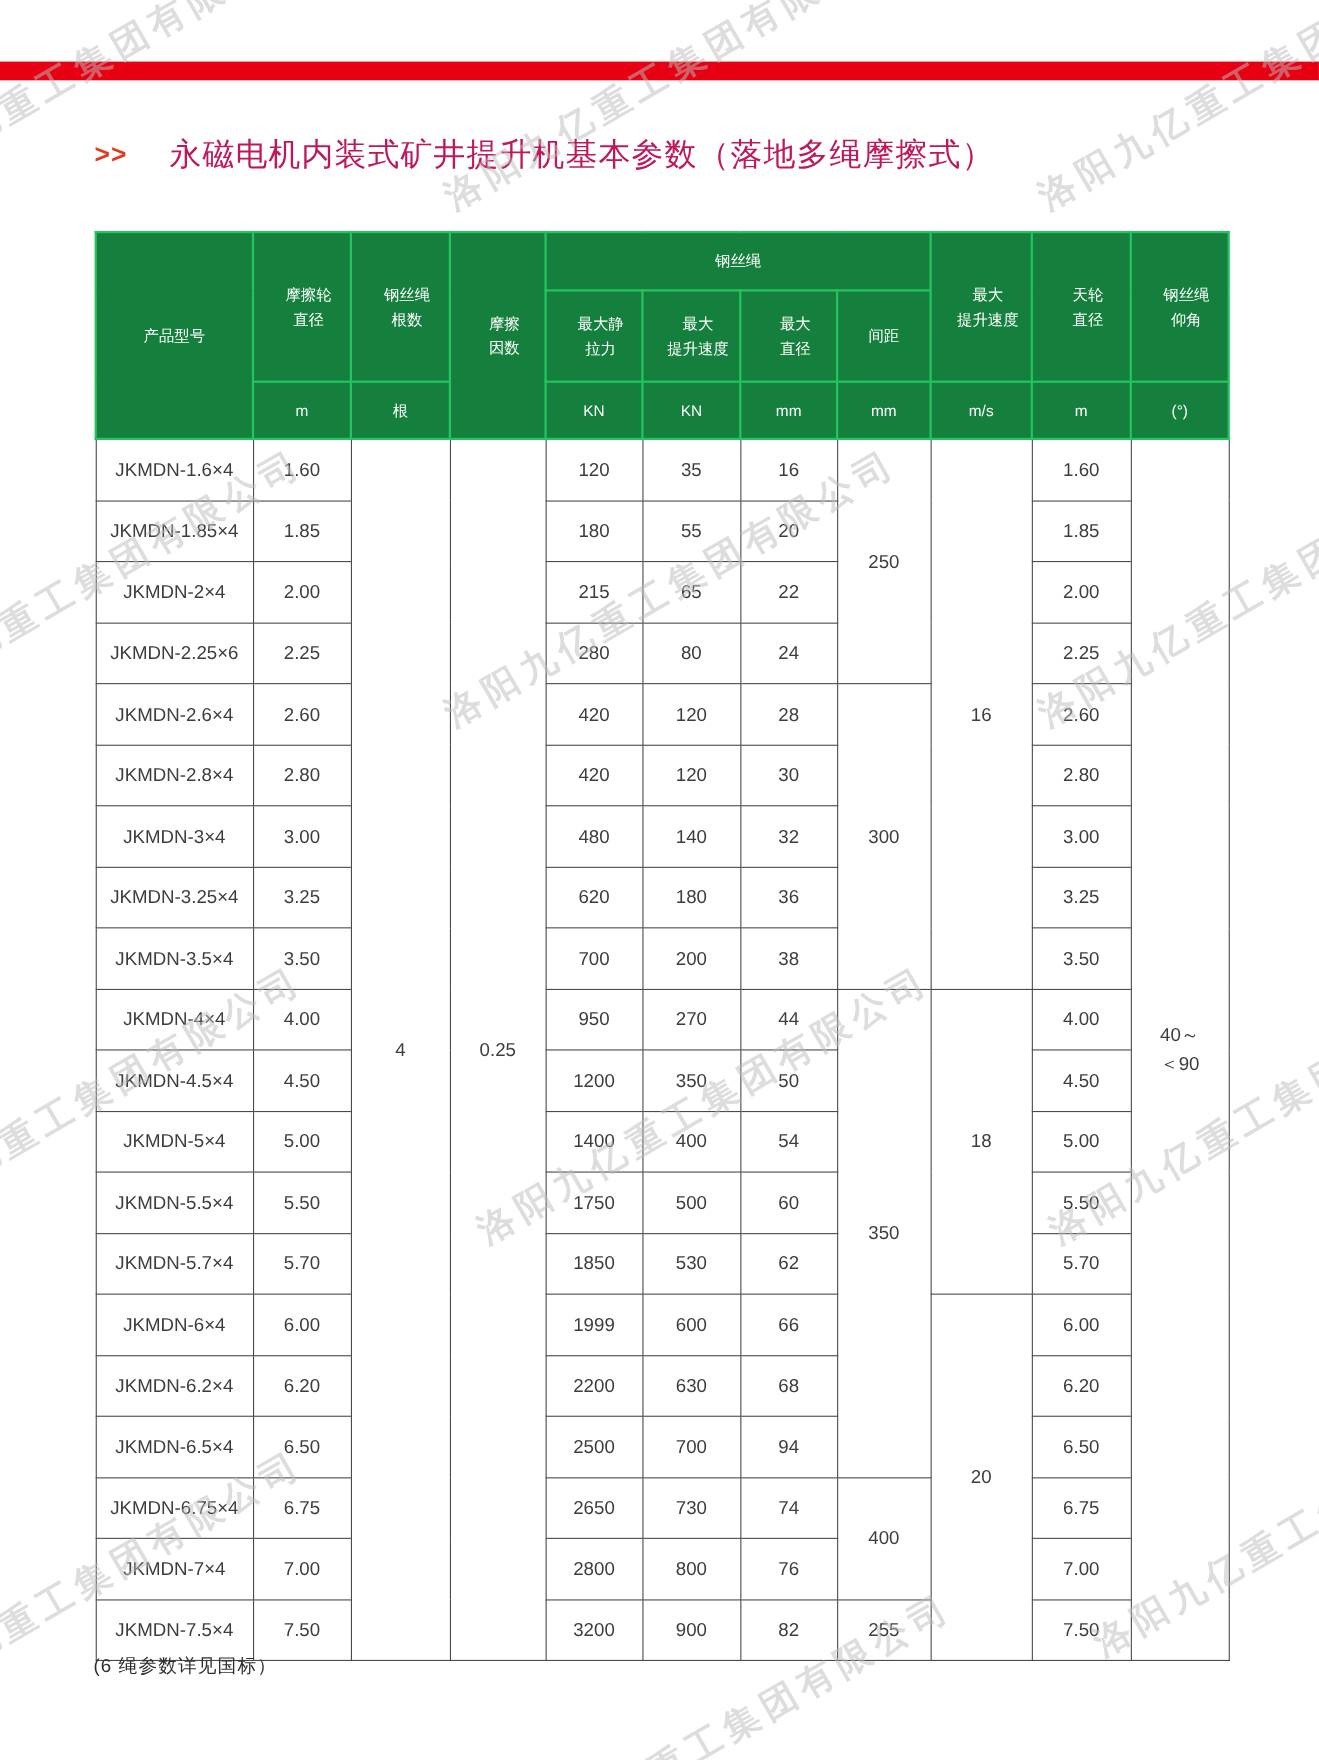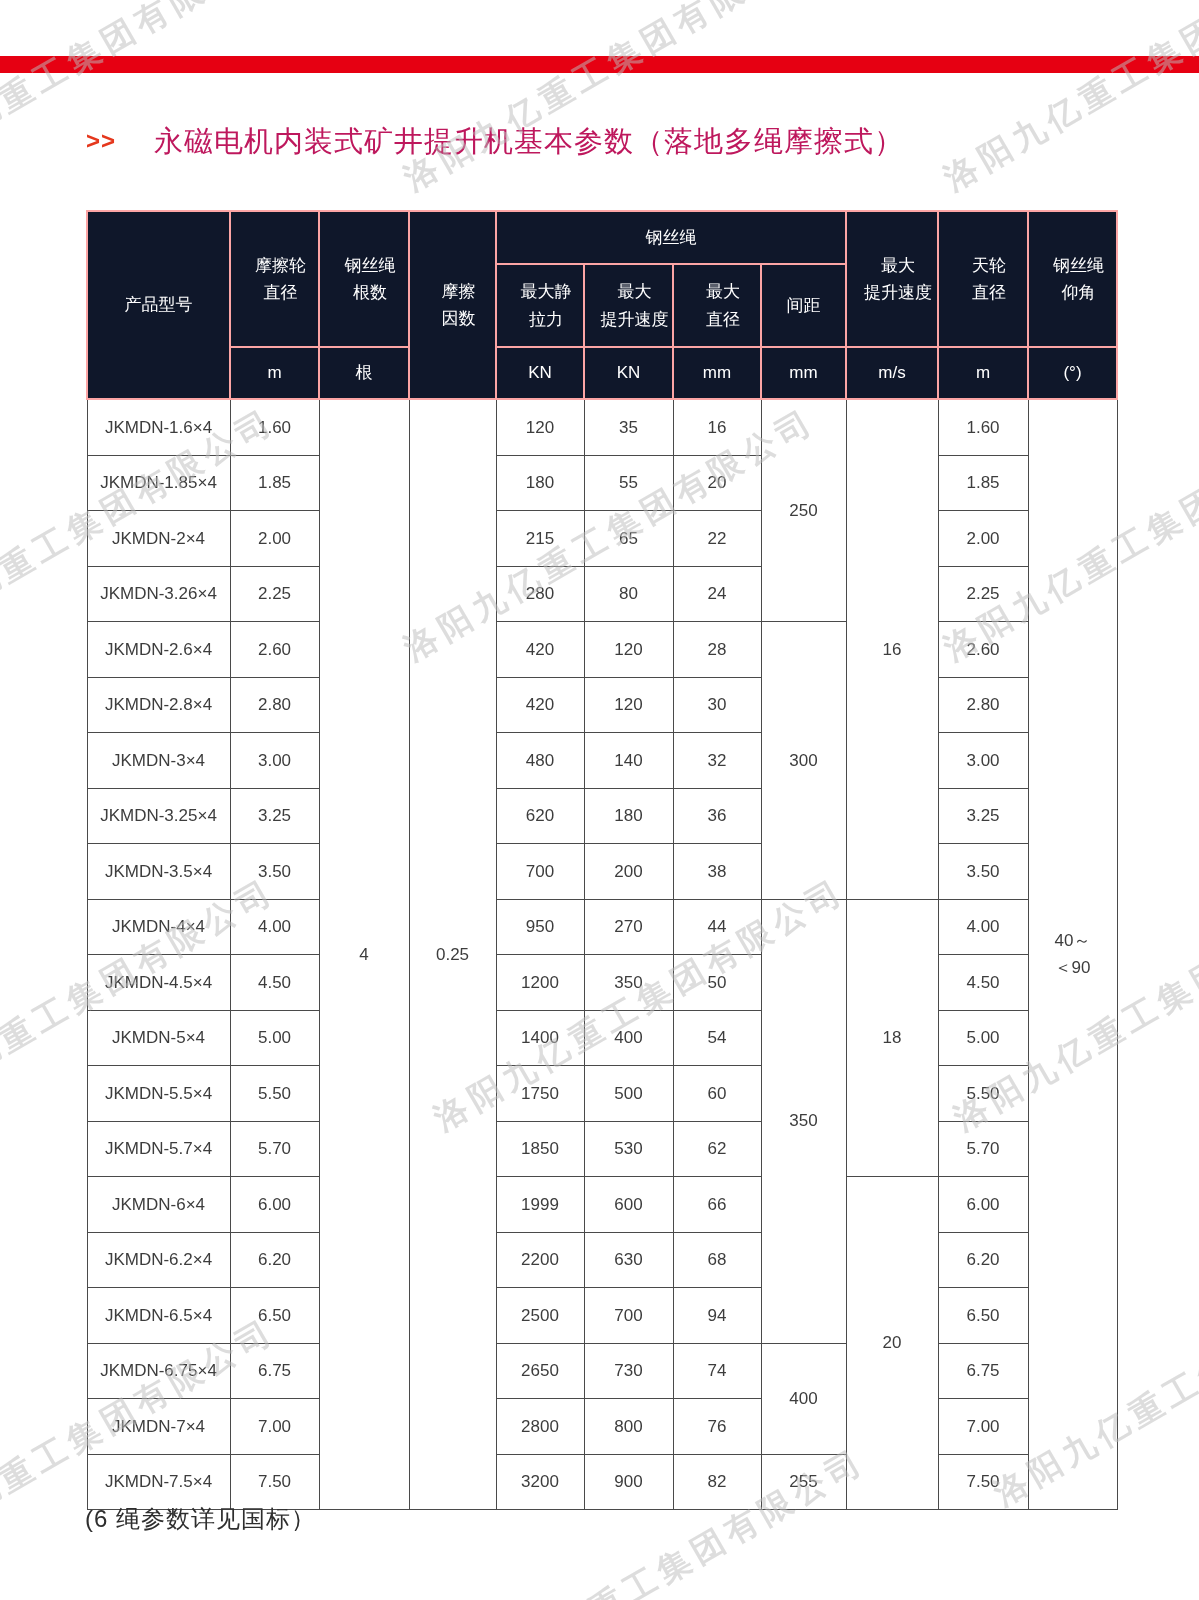--- a/index.html
+++ b/index.html
@@ -15,37 +15,37 @@
   }
   .page-title{
     position:absolute;left:154px;top:124px;font-size:29px;font-weight:normal;
     color:#be185d;line-height:1.2;letter-spacing:1px;white-space:nowrap;text-align:right;
   }
   table.params{
     position:absolute;left:86px;top:210px;width:1030px;
     border-collapse:collapse;table-layout:fixed;
   }
   table.params thead th{
-    background:#0f172a;color:#ffffff;font-weight:normal;
-    border:2px solid #fca5a5;font-size:17px;line-height:1.6;
+    background:#15803d;color:#ffffff;font-weight:normal;
+    border:2px solid #22c55e;font-size:14px;line-height:1.6;
     padding:0;text-align:center;vertical-align:middle;
   }
   table.params thead th span{display:block;padding-left:12px;}
   tr.hrow-a{height:53px;}
   tr.hrow-b{height:83px;}
   tr.hrow-units{height:52px;}
   tr.hrow-units th{font-size:15px;}
   table.params tbody td{
     border:1px solid #4a4a4a;text-align:center;vertical-align:middle;
     font-size:17px;color:#3d3d3d;padding:0;height:54.5px;line-height:1.5;
     background:transparent;
   }
   table.params tbody td span{display:block;line-height:1.55;}
   .footnote{
-    position:absolute;left:85px;top:1503px;font-size:24px;color:#2e2e2e;
+    position:absolute;left:85px;top:1503px;font-size:17px;color:#2e2e2e;
     letter-spacing:1px;
   }
   .wm-layer{position:absolute;left:0;top:0;width:1199px;height:1600px;pointer-events:none;z-index:9;}
   .wm{
     position:absolute;white-space:nowrap;font-size:33px;letter-spacing:6px;
     color:#bdbdbd;opacity:0.5;transform:translate(-50%,-50%) rotate(-30deg);
     font-weight:bold;
   }
 </style>
 </head>
@@ -153,21 +153,21 @@
       </tr>
       <tr>
         <td>JKMDN-2×4</td>
         <td>2.00</td>
         <td>215</td>
         <td>65</td>
         <td>22</td>
         <td>2.00</td>
       </tr>
       <tr>
-        <td>JKMDN-3.26×4</td>
+        <td>JKMDN-2.25×6</td>
         <td>2.25</td>
         <td>280</td>
         <td>80</td>
         <td>24</td>
         <td>2.25</td>
       </tr>
       <tr>
         <td>JKMDN-2.6×4</td>
         <td>2.60</td>
         <td>420</td>

